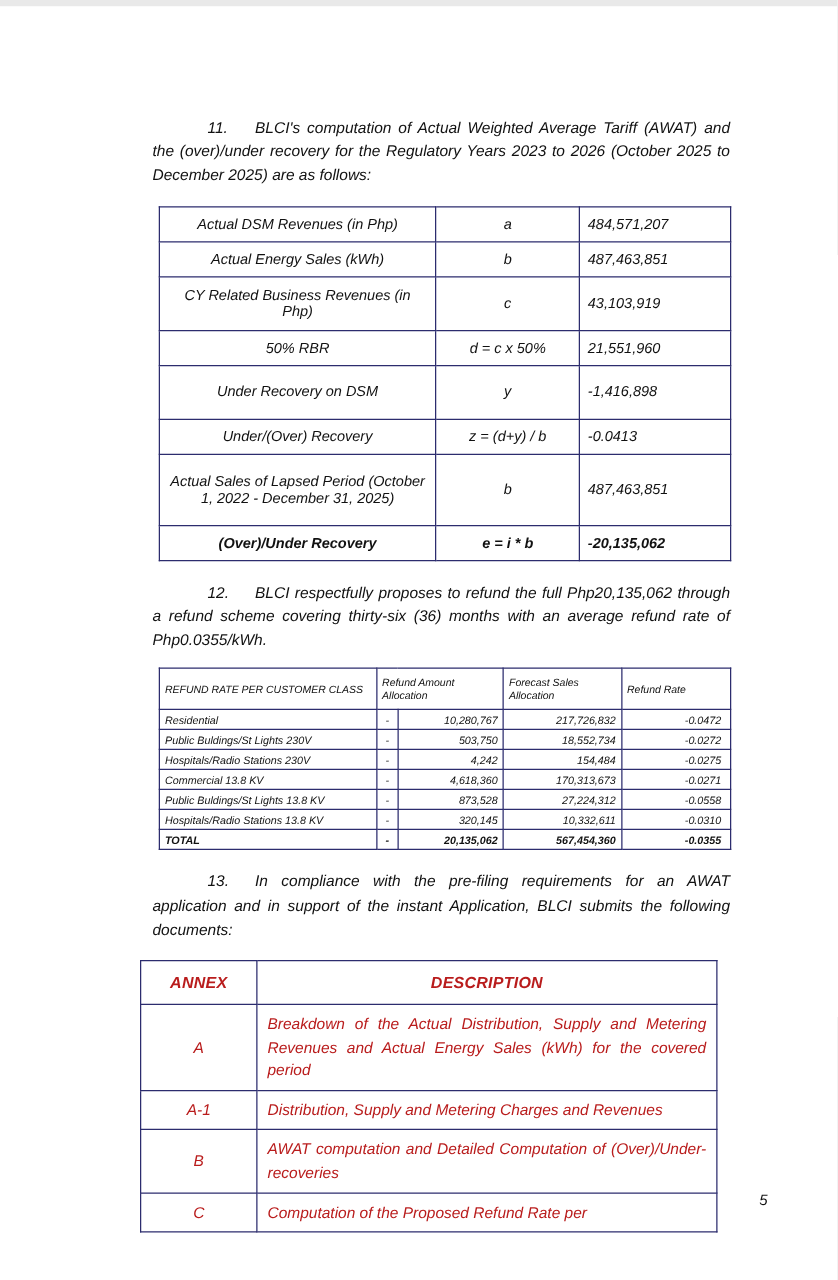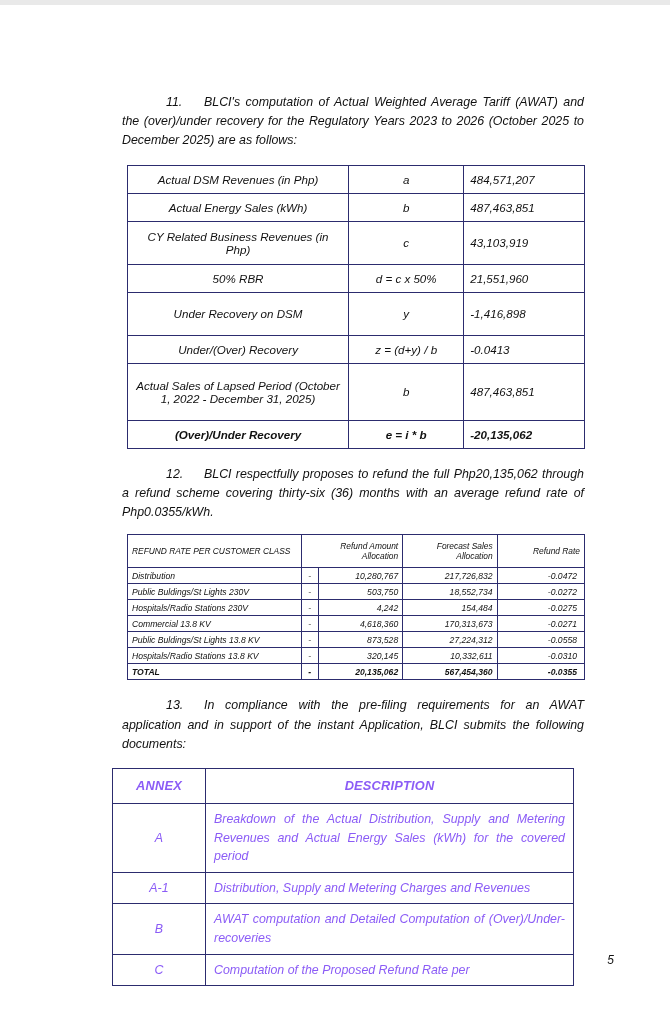--- a/index.html
+++ b/index.html
@@ -71,40 +71,40 @@
     font-size: 8.6px;
     color: #111;
   }
   table.refund th, table.refund td {
     border: 1px solid #2c2c6e;
     padding: 1px 4px;
     height: 13px;
   }
   table.refund th {
     font-weight: normal;
-    text-align: right;
+    text-align: left;
     vertical-align: middle;
     height: 30px;
     font-size: 8.4px;
   }
   table.refund th.h1 { text-align: left; width: 162px; }
   table.refund td.lbl { text-align: left; }
   table.refund td.dash { width: 8px; text-align: center; }
   table.refund td.amt { text-align: right; width: 74px; }
   table.refund td.fsa { text-align: right; width: 84px; }
   table.refund td.rate { text-align: right; width: 74px; padding-right: 7px; }
   table.refund tr.total td { font-weight: bold; }
 
   
   table.annex {
     border-collapse: collapse;
     width: 462px;
     margin: 14px 0 0 -10px;
     font-size: 12.4px;
-    color: #8b5cf6;
+    color: #b91c1c;
   }
   table.annex th, table.annex td {
     border: 1px solid #2c2c6e;
     padding: 6px 8px;
     vertical-align: middle;
   }
   table.annex th {
     text-align: center;
     font-weight: bold;
     font-size: 12.8px;
@@ -186,21 +186,21 @@
       <thead>
         <tr>
           <th class="h1">REFUND RATE PER CUSTOMER CLASS</th>
           <th colspan="2">Refund Amount Allocation</th>
           <th>Forecast Sales Allocation</th>
           <th>Refund Rate</th>
         </tr>
       </thead>
       <tbody>
         <tr>
-          <td class="lbl">Distribution</td>
+          <td class="lbl">Residential</td>
           <td class="dash">-</td>
           <td class="amt">10,280,767</td>
           <td class="fsa">217,726,832</td>
           <td class="rate">-0.0472</td>
         </tr>
         <tr>
           <td class="lbl">Public Buldings/St Lights 230V</td>
           <td class="dash">-</td>
           <td class="amt">503,750</td>
           <td class="fsa">18,552,734</td>

